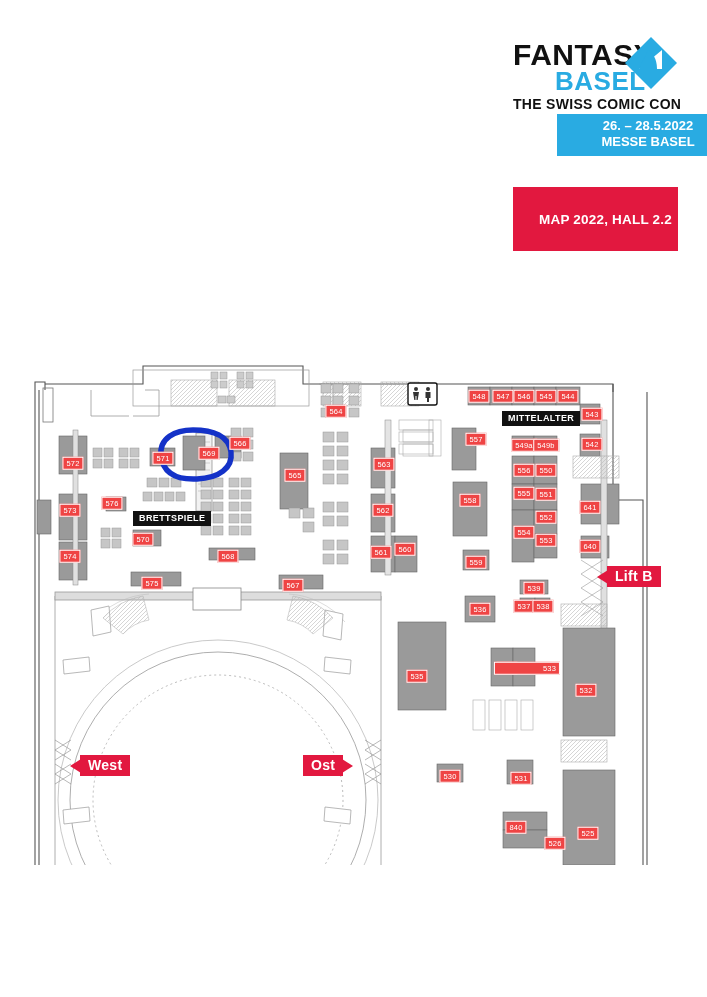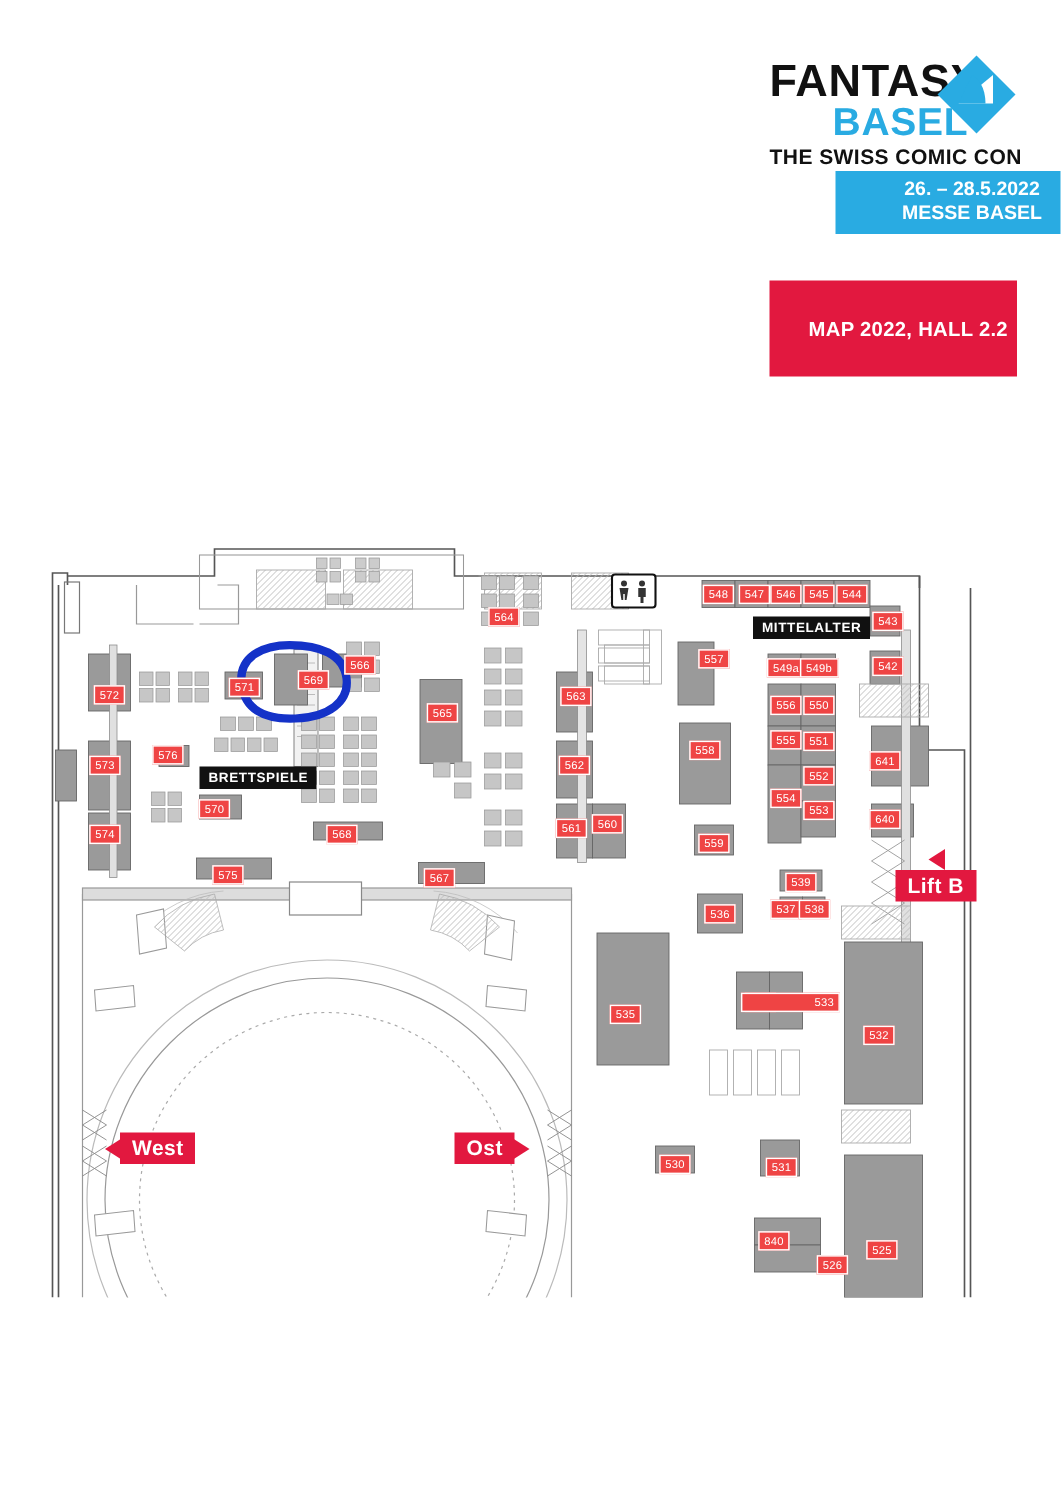--- a/index.html
+++ b/index.html
@@ -73,21 +73,21 @@
     margin-right: -1px;
   }
   .arrow-right {
     border-top: 7px solid transparent;
     border-bottom: 7px solid transparent;
     border-left: 11px solid #E2183F;
     margin-left: -1px;
   }
   #marker-west { left: 70px; top: 755px; }
   #marker-ost  { left: 303px; top: 755px; }
-  #marker-liftb { left: 597px; top: 566px; flex-direction: column; }
+  #marker-liftb { left: 597px; top: 566px; }
 
   
   .section-label {
     position: absolute; background: #111111; color: #ffffff;
     font-size: 9px; font-weight: bold; letter-spacing: 0.4px;
     padding: 3px 6px 3px 6px; white-space: nowrap; line-height: 1;
   }
   #label-brettspiele { left: 133px; top: 511px; }
   #label-mittelalter { left: 502px; top: 411px; }
 

